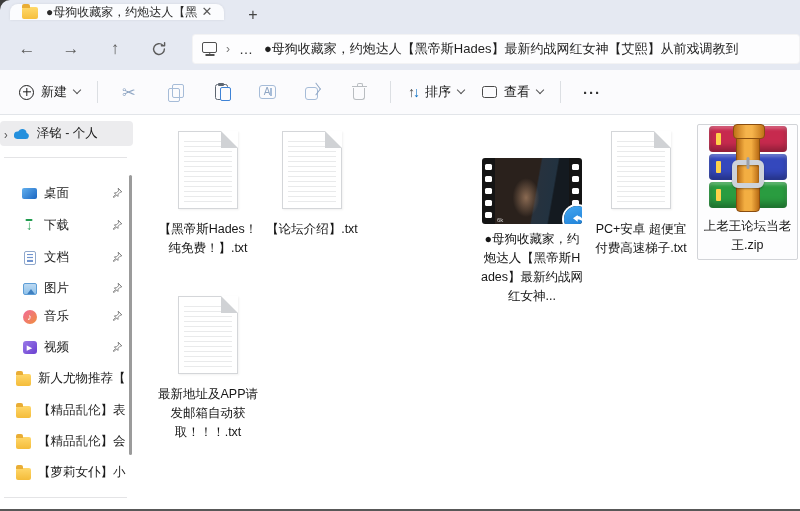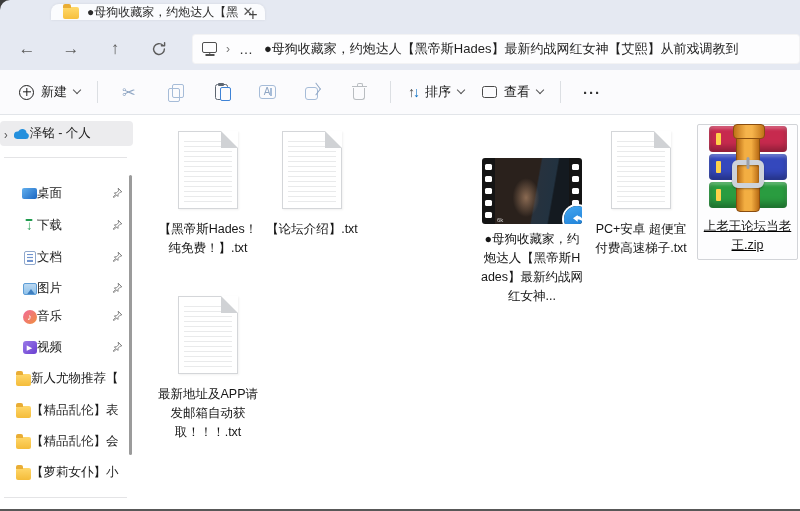--- a/index.html
+++ b/index.html
@@ -6,21 +6,21 @@
   html,body { width:800px; height:511px; overflow:hidden;
     font-family:"Liberation Sans","DejaVu Sans",sans-serif; background:#3c3c3c; }
   .window { position:relative; width:800px; height:511px; background:#fff;
     border-bottom:2px solid #585858; overflow:hidden; }
 
   
   .titlebar { position:relative; z-index:2; height:28px; background:#e5e9f2;
     border-top-left-radius:10px; }
   .tab { position:absolute; left:10px; top:4px; width:214px; height:16px;
     background:#fbfcfe; border-radius:8px 8px 0 0; display:flex; align-items:center;
-    padding:0 8px 0 12px; box-shadow:0 0 3px rgba(0,0,0,.08);margin-left:41px; }
+    padding:0 8px 0 12px; box-shadow:0 0 3px rgba(0,0,0,.08); }
   .tab-title { flex:1; font-size:12px; color:#2b2b2b; white-space:nowrap;
     overflow:hidden; margin-left:8px; }
   .tab-close { width:18px; height:18px; border-radius:4px; color:#5a5a5a;
     font-size:13px; line-height:18px; text-align:center; cursor:default; }
   .newtab { position:absolute; left:240px; top:4px; width:26px; height:22px;
     color:#444; font-size:16px; line-height:22px; text-align:center; }
   .corner { position:absolute; top:0; left:0; width:12px; height:12px;
     background:#3c3c3c; z-index:1; }
 
   
@@ -101,21 +101,21 @@
   .ic-view { width:15px; height:12px; border:1.4px solid #4a4a4a; border-radius:2.5px; }
   .ic-more { color:#333; font-size:15px; font-weight:bold; letter-spacing:1px; }
 
   
   .bodyarea { position:relative; display:flex; height:394px; background:#fff; }
   .sidebar { position:relative; width:133px; flex:none; overflow:hidden; }
   .srow { position:absolute; left:0; width:133px; height:25px; display:flex;
     align-items:center; padding-left:22px; font-size:12.5px; color:#1c1c1c;
     white-space:nowrap; }
   .srow.sel { background:#ececee; border-radius:4px; padding-left:4px; }
-  .srow .lbl { overflow:hidden; }
+  .srow .lbl { margin-left:7px; overflow:hidden; }
   .srow .pin { position:absolute; right:10px; top:6px; }
   .tree-chev { color:#555; font-size:11px; margin-right:5px; transform:scaleY(1.2); }
   .sep { position:absolute; left:4px; right:6px; height:1px; background:#e4e4e6; }
   .sb-scroll { position:absolute; right:1px; top:60px; width:3px; height:280px;
     background:#9b9b9b; border-radius:2px; }
   .sfolder { position:relative; width:15px; height:12px; flex:none;
     background:linear-gradient(#ffd76a,#f4bc3a); border-radius:2px; margin-top:2px; }
   .sfolder::before { content:''; position:absolute; top:-3px; left:0; width:7px;
     height:4px; background:#e9ad35; border-radius:2px 2px 0 0; }
   .qicon { width:15px; height:15px; flex:none; display:flex; align-items:center;
@@ -142,21 +142,21 @@
 
   
   .content { position:relative; flex:1; background:#fff; }
   .file { position:absolute; width:104px; display:flex; flex-direction:column;
     align-items:center; }
   .iconbox { height:88px; display:flex; align-items:center; justify-content:center; }
   .iconbox.tall { height:98px; align-items:flex-end; }
   .flabel { margin-top:6px; width:103px; font-size:12.5px; line-height:19px;
     color:#161616; text-align:center; word-break:break-all; }
   .file.selected { border:1px solid #d2d4d8; background:#fdfdfe; border-radius:2px;
-    width:101px; padding-bottom:4px;text-decoration:underline; }
+    width:101px; padding-bottom:4px; }
   .file.selected .iconbox { height:86px; }
 
   .doc-ic { position:relative; width:60px; height:78px; border:1px solid #d4d6d9;
     background:repeating-linear-gradient(#ffffff 0 4px,#e9eaeb 4px 5px);
     background-clip:content-box; padding:6px 5px; box-shadow:1px 1px 2px rgba(0,0,0,.06); }
   .doc-ic::before { content:''; position:absolute; top:-1px; right:-1px; width:0;
     height:0; border-style:solid; border-width:0 17px 17px 0;
     border-color:#ffffff #ffffff #d0d2d5 #d0d2d5; }
 
   .film { position:relative; width:100px; height:66px; background:#141414;

